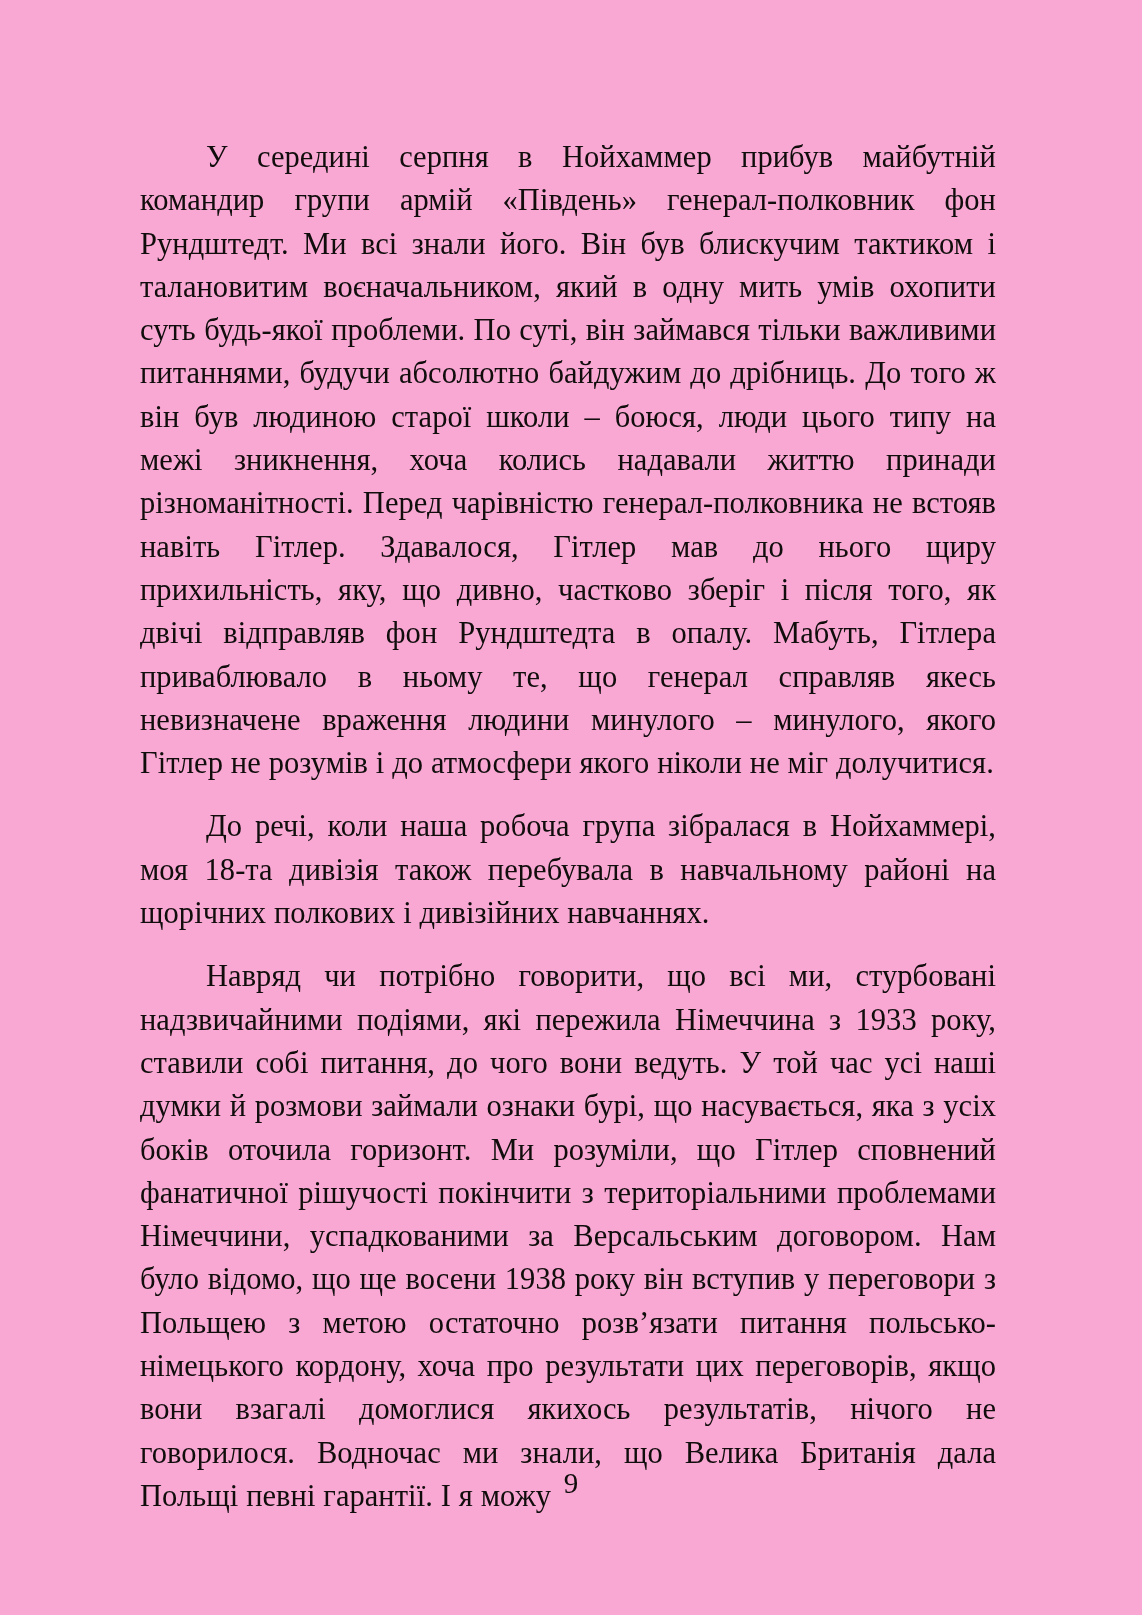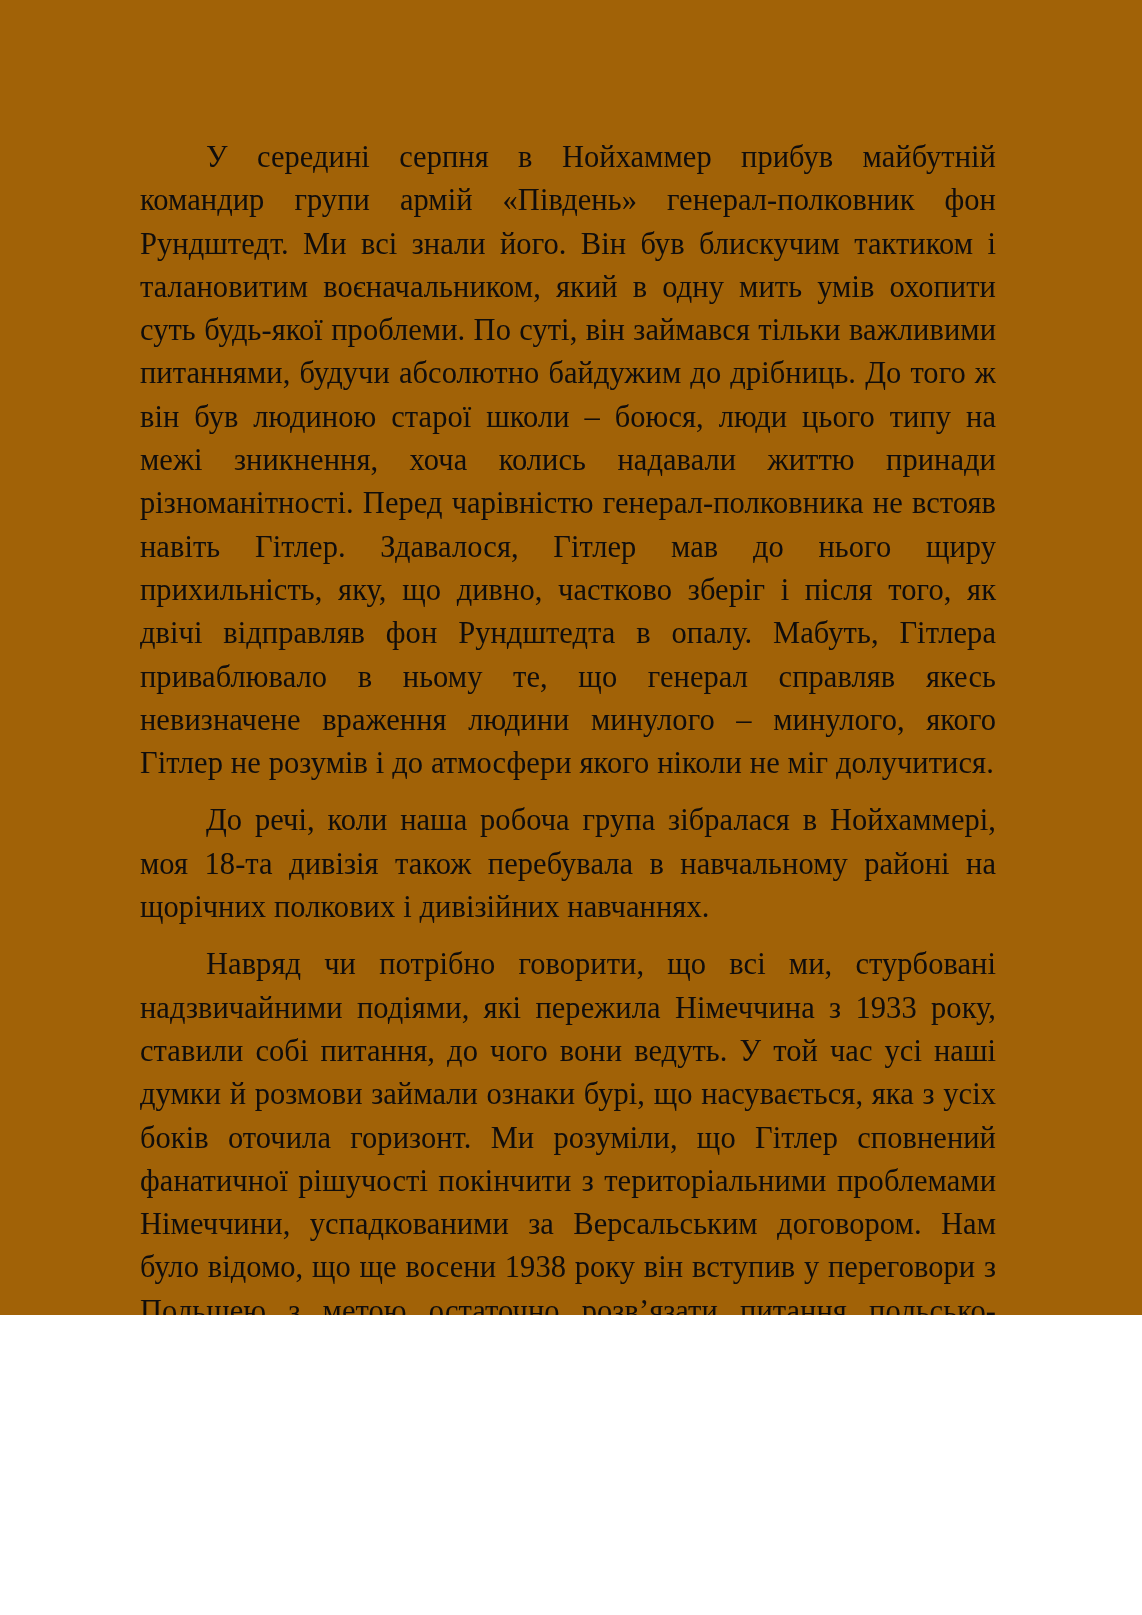--- a/index.html
+++ b/index.html
@@ -3,22 +3,22 @@
 <meta charset="utf-8">
 <style>
   html, body {
     margin: 0;
     padding: 0;
     background: #ffffff;
   }
   .page {
     position: relative;
     width: 1142px;
-    height: 1315px;
-    background: #a16207;
+    height: 1615px;
+    background: #f9a8d4;
     margin: 0 auto;
     overflow: hidden;
     font-family: "Liberation Serif", "DejaVu Serif", serif;
     color: #100d0c;
   }
   .text-block {
     position: absolute;
     left: 140px;
     top: 136px;
     width: 856px;
@@ -28,21 +28,21 @@
     text-align: justify;
     text-justify: inter-word;
     font-size: 30.5px;
     line-height: 43.3px;
     letter-spacing: 0.05px;
     word-spacing: 0.2px;
     hyphens: manual;
     -webkit-hyphens: manual;
   }
   .para + .para {
-    margin-top: 14px;
+    margin-top: 20px;
   }
   .para .indent {
     display: inline-block;
     width: 66px;
   }
   .folio {
     position: absolute;
     left: 0;
     right: 0;
     top: 1466px;

